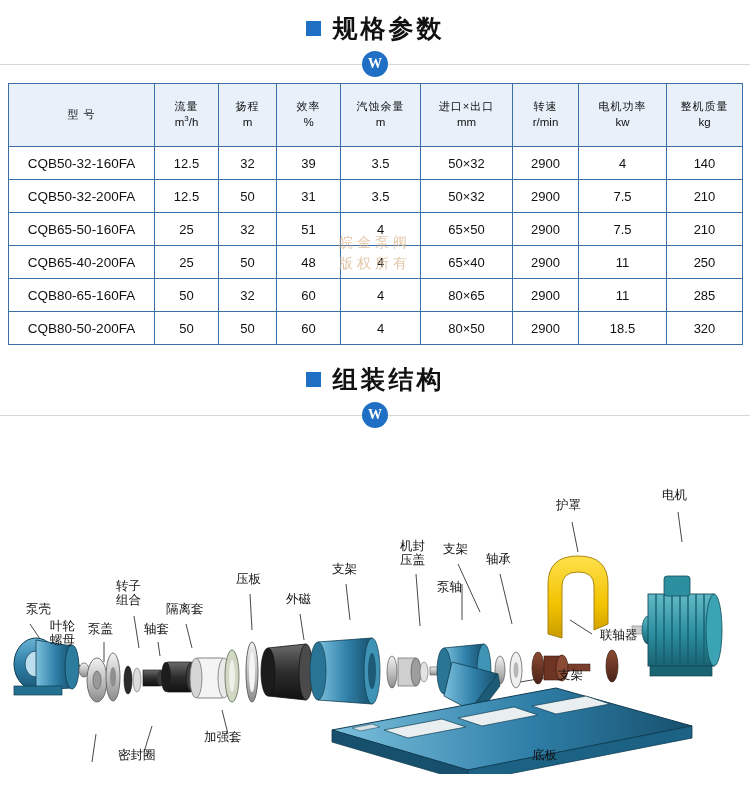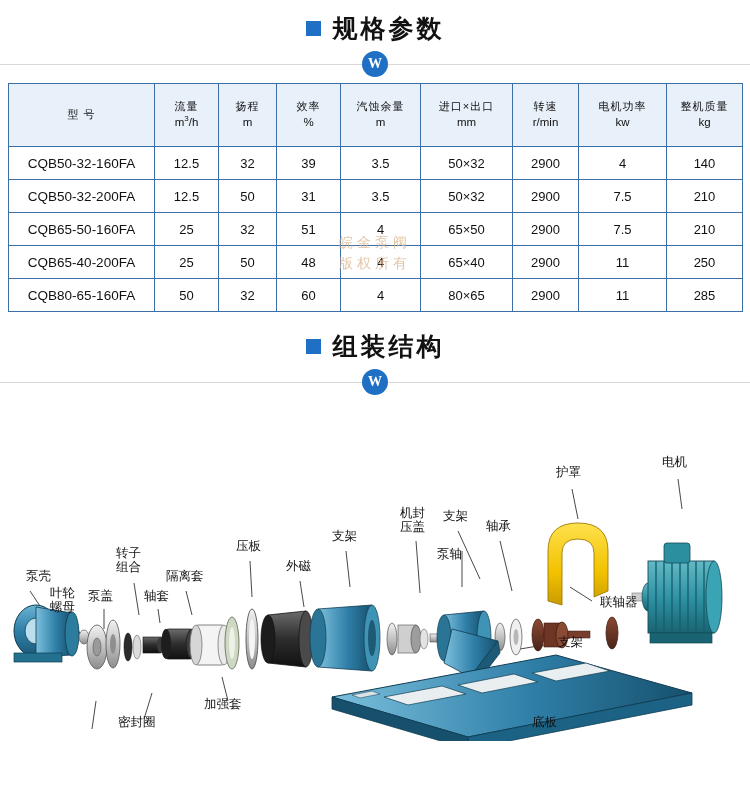--- a/index.html
+++ b/index.html
@@ -271,20 +271,31 @@
       <tr>
         <td class="model">CQB80-65-160FA</td>
         <td>50</td>
         <td>32</td>
         <td>60</td>
         <td>4</td>
         <td>80×65</td>
         <td>2900</td>
         <td>11</td>
         <td>285</td>
+      </tr>
+      <tr>
+        <td class="model">CQB80-50-200FA</td>
+        <td>50</td>
+        <td>50</td>
+        <td>60</td>
+        <td>4</td>
+        <td>80×50</td>
+        <td>2900</td>
+        <td>18.5</td>
+        <td>320</td>
       </tr>
     </tbody>
   </table>
 </div>
 
 <div class="watermark">
   <div>皖金泵阀</div>
   <div>版权所有</div>
 </div>
 

